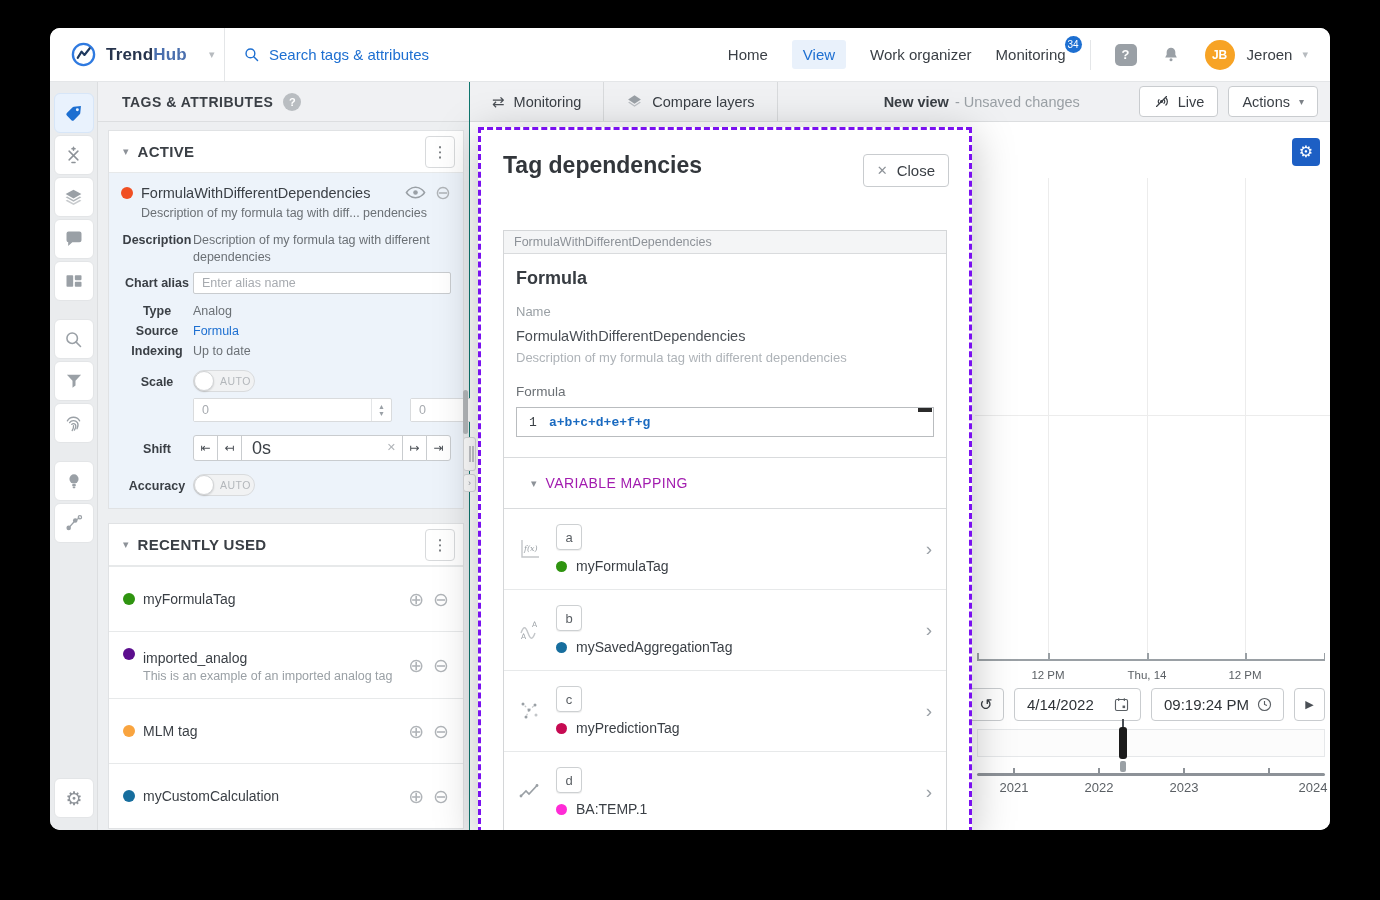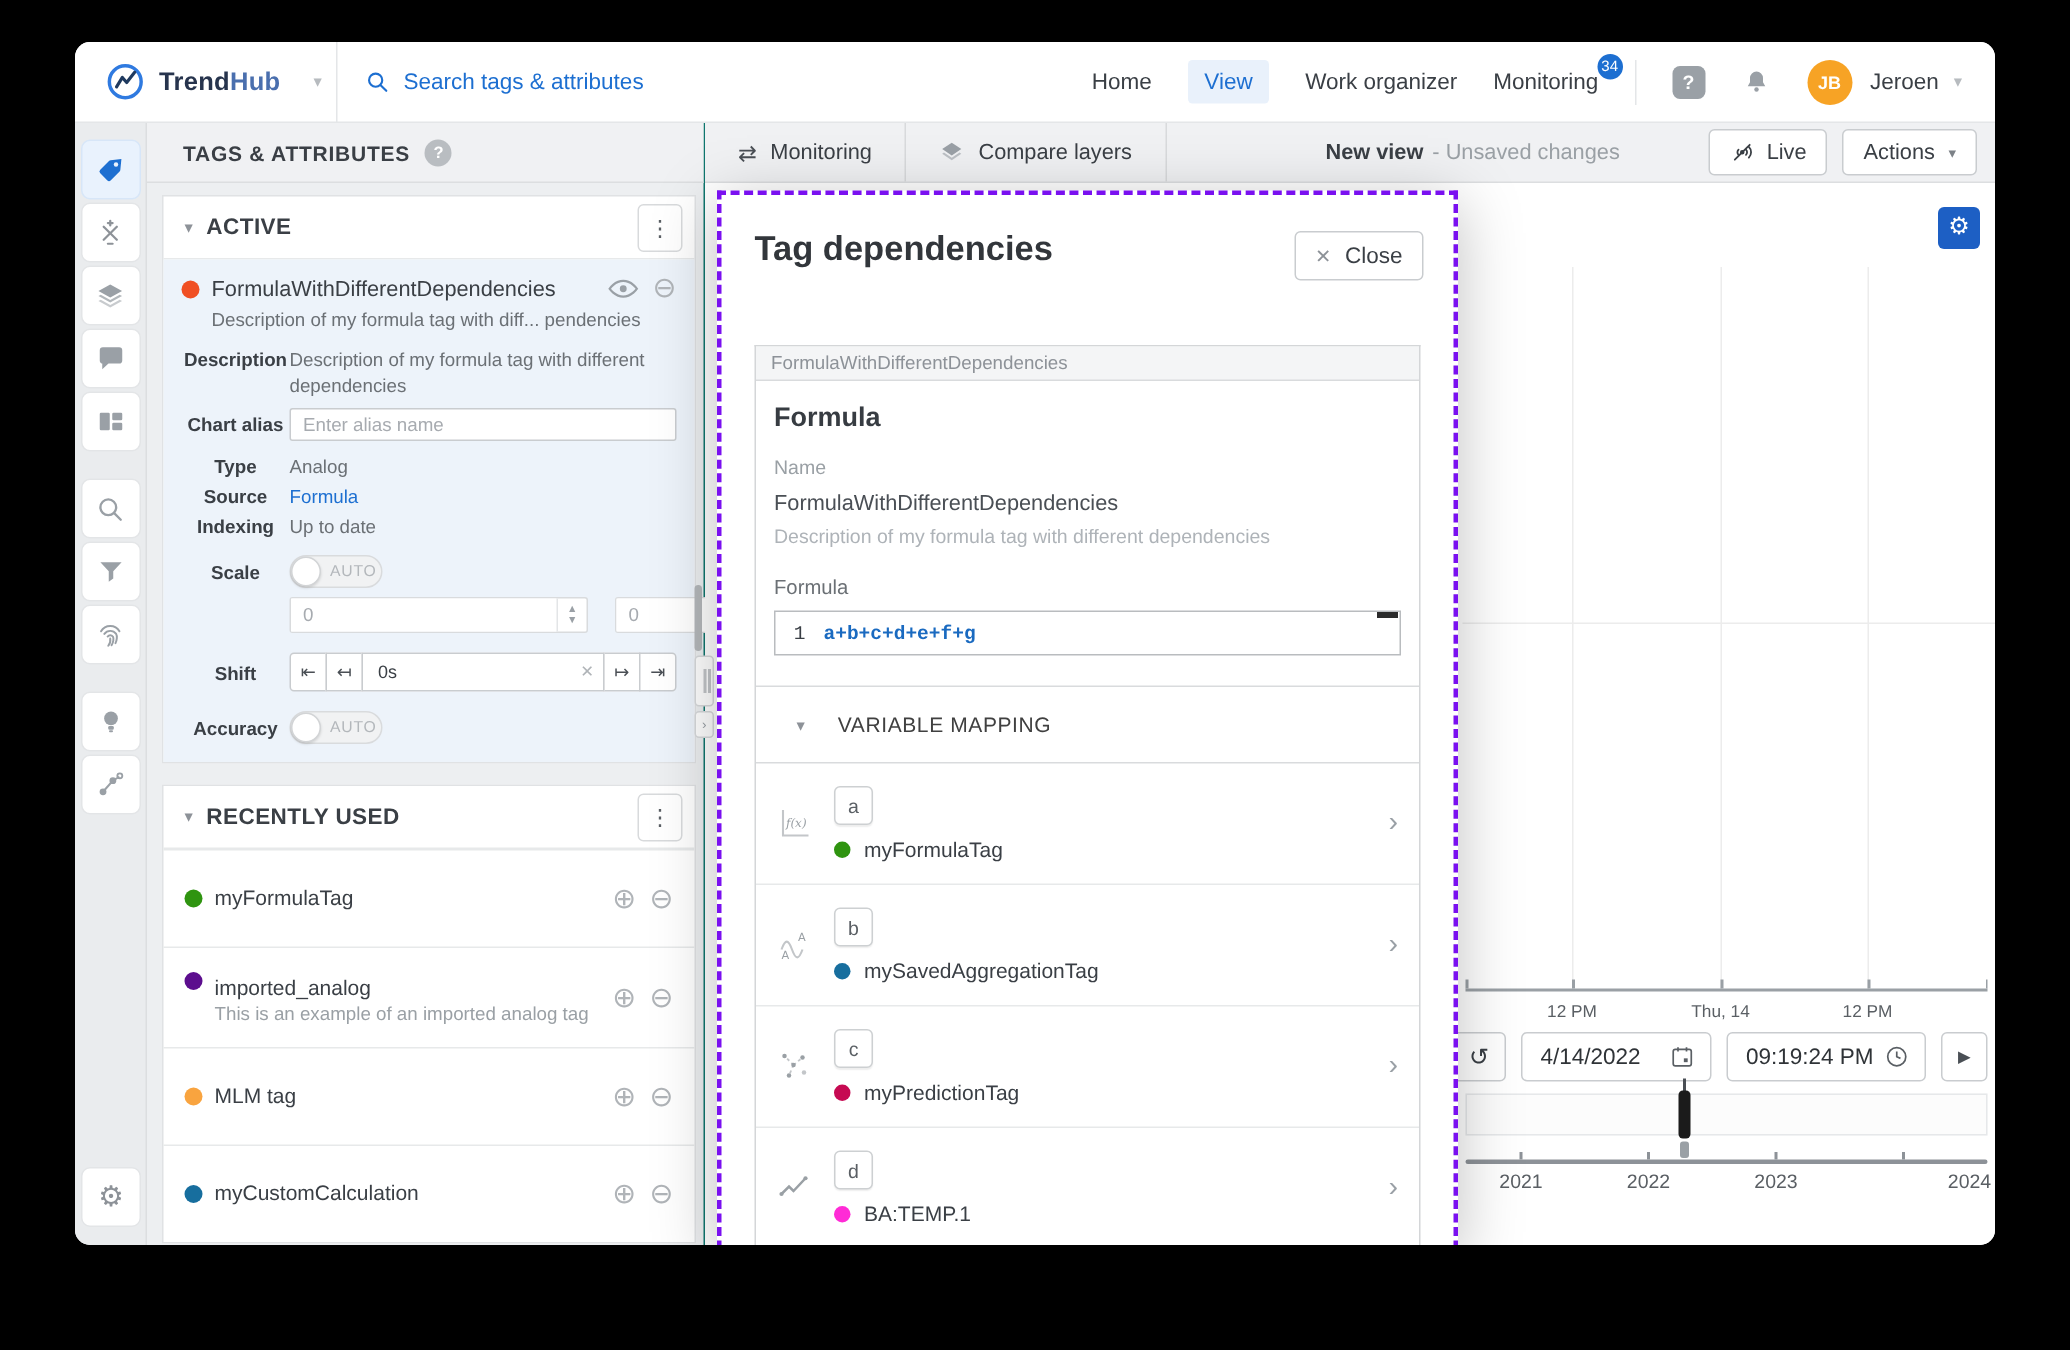--- a/index.html
+++ b/index.html
@@ -79,21 +79,21 @@
   .spin-row { display:flex; gap:18px; margin-top:6px; margin-left:72px; }
   .spin-wrap { flex:1; height:24px; border:1px solid #d9dbdd; background:#fff; display:flex; border-radius:2px; }
   .spin-input { flex:1; border:none; outline:none; font-size:12.5px; padding:0 8px; color:#3a3f45; font-family:"Liberation Sans",sans-serif; min-width:0; }
   .spin-input::placeholder { color:#a7abb0; }
   .spin-arrows { width:20px; border-left:1px solid #e3e5e7; display:flex; flex-direction:column; align-items:center; justify-content:center; color:#9aa0a6; font-size:7px; line-height:1.1; cursor:pointer; }
   .shift-group { display:flex; flex:1; height:26px; }
   .shift-btn { width:25px; border:1px solid #c9cccf; background:#fff; color:#4a4f55; font-size:12px; display:flex; align-items:center; justify-content:center; cursor:pointer; margin-left:-1px; }
   .shift-btn.rl { border-radius:3px 0 0 3px; margin-left:0; }
   .shift-btn.rr { border-radius:0 3px 3px 0; }
   .shift-input-wrap { flex:1; position:relative; margin-left:-1px; }
-  .shift-input { width:100%; height:100%; border:1px solid #c9cccf; font-size:12px; padding:0 22px 0 10px; color:#3a3f45; font-family:"Liberation Sans",sans-serif; outline:none; }
+  .shift-input { width:100%; height:100%; border:1px solid #c9cccf; font-size:18px; padding:0 22px 0 10px; color:#3a3f45; font-family:"Liberation Sans",sans-serif; outline:none; }
   .shift-clear { position:absolute; right:7px; top:6px; color:#b0b4b8; font-size:11px; cursor:pointer; }
   .recent-card { top:401px; }
   .recent-item { min-height:65px; border-top:1px solid #e7e9ea; display:flex; align-items:center; padding:0 14px; }
   .recent-item:first-of-type { border-top:none; }
   .ri-text { margin-left:8px; }
   .ri-name { font-size:14px; color:#3a3f45; }
   .ri-sub { font-size:12.5px; color:#9aa0a5; margin-top:3px; margin-left:-20px; padding-left:0; }
   .ri-icons { margin-left:auto; display:flex; gap:9px; }
   .scrollbar-strip { position:absolute; right:1px; top:268px; width:5px; height:44px; background:#b5b8bb; border-radius:3px; }
   .collapse-handle { position:absolute; right:-7px; top:315px; width:13px; height:34px; background:#fff; border:1px solid #d8dadc; border-radius:3px; z-index:3;
@@ -157,21 +157,21 @@
   .formula-h { font-size:18px; font-weight:600; color:#373c42; }
   .name-label { font-size:13px; color:#9aa0a5; margin-top:15px; }
   .name-value { font-size:14.5px; color:#4a4f55; margin-top:9px; }
   .name-desc { font-size:13px; color:#aeb3b8; margin-top:6px; }
   .formula-label { font-size:13.5px; color:#6b7075; margin-top:19px; }
   .code-box { margin-top:8px; height:30px; border:1px solid #b9bcbf; display:flex; align-items:center; position:relative; background:#fff; }
   .code-ln { width:32px; text-align:center; font-family:"Liberation Mono",monospace; font-size:13px; color:#3a3f45; }
   .code-text { font-family:"Liberation Mono",monospace; font-size:13px; font-weight:700; color:#1a6ac0; }
   .code-scroll { position:absolute; top:0; right:1px; width:14px; height:4px; background:#2b2b2b; }
   .vm-header { height:52px; border-top:1px solid #d9dbdd; border-bottom:1px solid #d9dbdd; display:flex; align-items:center; padding-left:13px; }
-  .vm-title { font-size:14px; color:#404040; letter-spacing:.4px; margin-left:22px; }
+  .vm-title { font-size:14px; color:#a21caf; letter-spacing:.4px; margin-left:9px; }
   .vm-row { height:81px; border-bottom:1px solid #e7e9ea; position:relative; display:flex; flex-direction:column; justify-content:center; padding-left:52px; }
   .vm-type-icon { position:absolute; left:13px; top:50%; transform:translateY(-50%); width:26px; height:26px; display:flex; align-items:center; justify-content:center; }
   .vm-badge { width:26px; height:26px; border:1px solid #cdd0d2; border-radius:4px; background:#fff; box-shadow:0 1px 1px rgba(0,0,0,.07);
               display:flex; align-items:center; justify-content:center; font-size:13px; color:#5a5f64; }
   .vm-tag-row { display:flex; align-items:center; margin-top:8px; }
   .vm-tag-name { font-size:14px; color:#3a3f45; margin-left:9px; }
   .vm-chevron { position:absolute; right:14px; top:50%; transform:translateY(-50%); color:#9aa0a6; font-size:19px; cursor:pointer; }
 </style>
 </head>
 <body>

